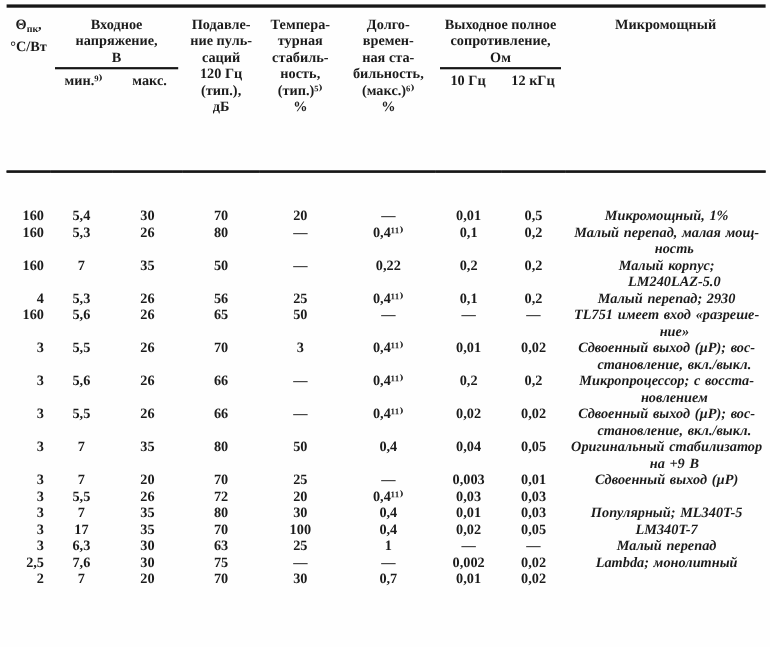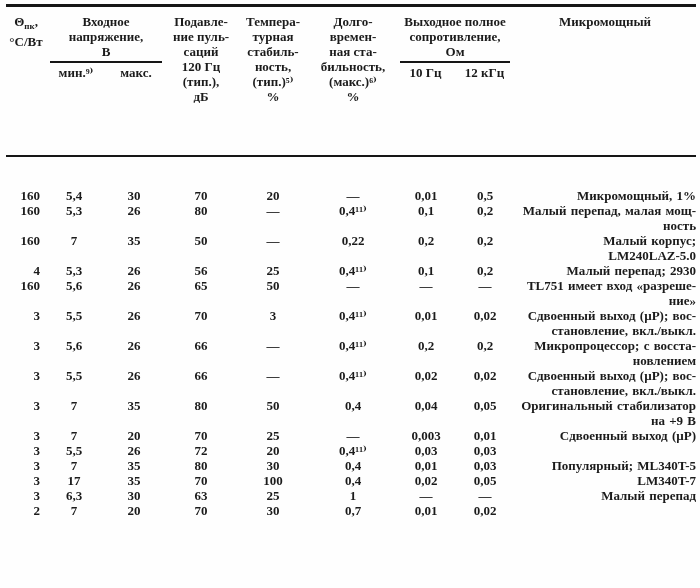--- a/index.html
+++ b/index.html
@@ -51,25 +51,26 @@
     vertical-align: top;
     font-size: 13px;
     line-height: 15px;
     font-weight: bold;
     padding: 0;
   }
   tbody tr:first-child td { padding-top: 31px; }
   tbody td:nth-child(1) { text-align: right; padding-right: 6px; }
   tbody td:nth-child(n+2):nth-child(-n+8) { text-align: center; }
   tbody td:nth-child(9) {
-    text-align: right;
+    text-align: center;
     white-space: pre-line;
     padding-left: 16px;
     text-indent: -14px;
     word-spacing: 1px;
+    font-style: italic;
   }
 </style>
 </head>
 <body>
 
 <div class="page">
   <div class="top-rule"></div>
 
   <table class="datasheet">
     <colgroup>
@@ -288,20 +289,31 @@
           <td>6,3</td>
           <td>30</td>
           <td>63</td>
           <td>25</td>
           <td>1</td>
           <td>—</td>
           <td>—</td>
           <td>Малый перепад</td>
         </tr>
         <tr>
+          <td>2,5</td>
+          <td>7,6</td>
+          <td>30</td>
+          <td>75</td>
+          <td>—</td>
+          <td>—</td>
+          <td>0,002</td>
+          <td>0,02</td>
+          <td>Lambda; монолитный</td>
+        </tr>
+        <tr>
           <td>2</td>
           <td>7</td>
           <td>20</td>
           <td>70</td>
           <td>30</td>
           <td>0,7</td>
           <td>0,01</td>
           <td>0,02</td>
           <td></td>
         </tr>

